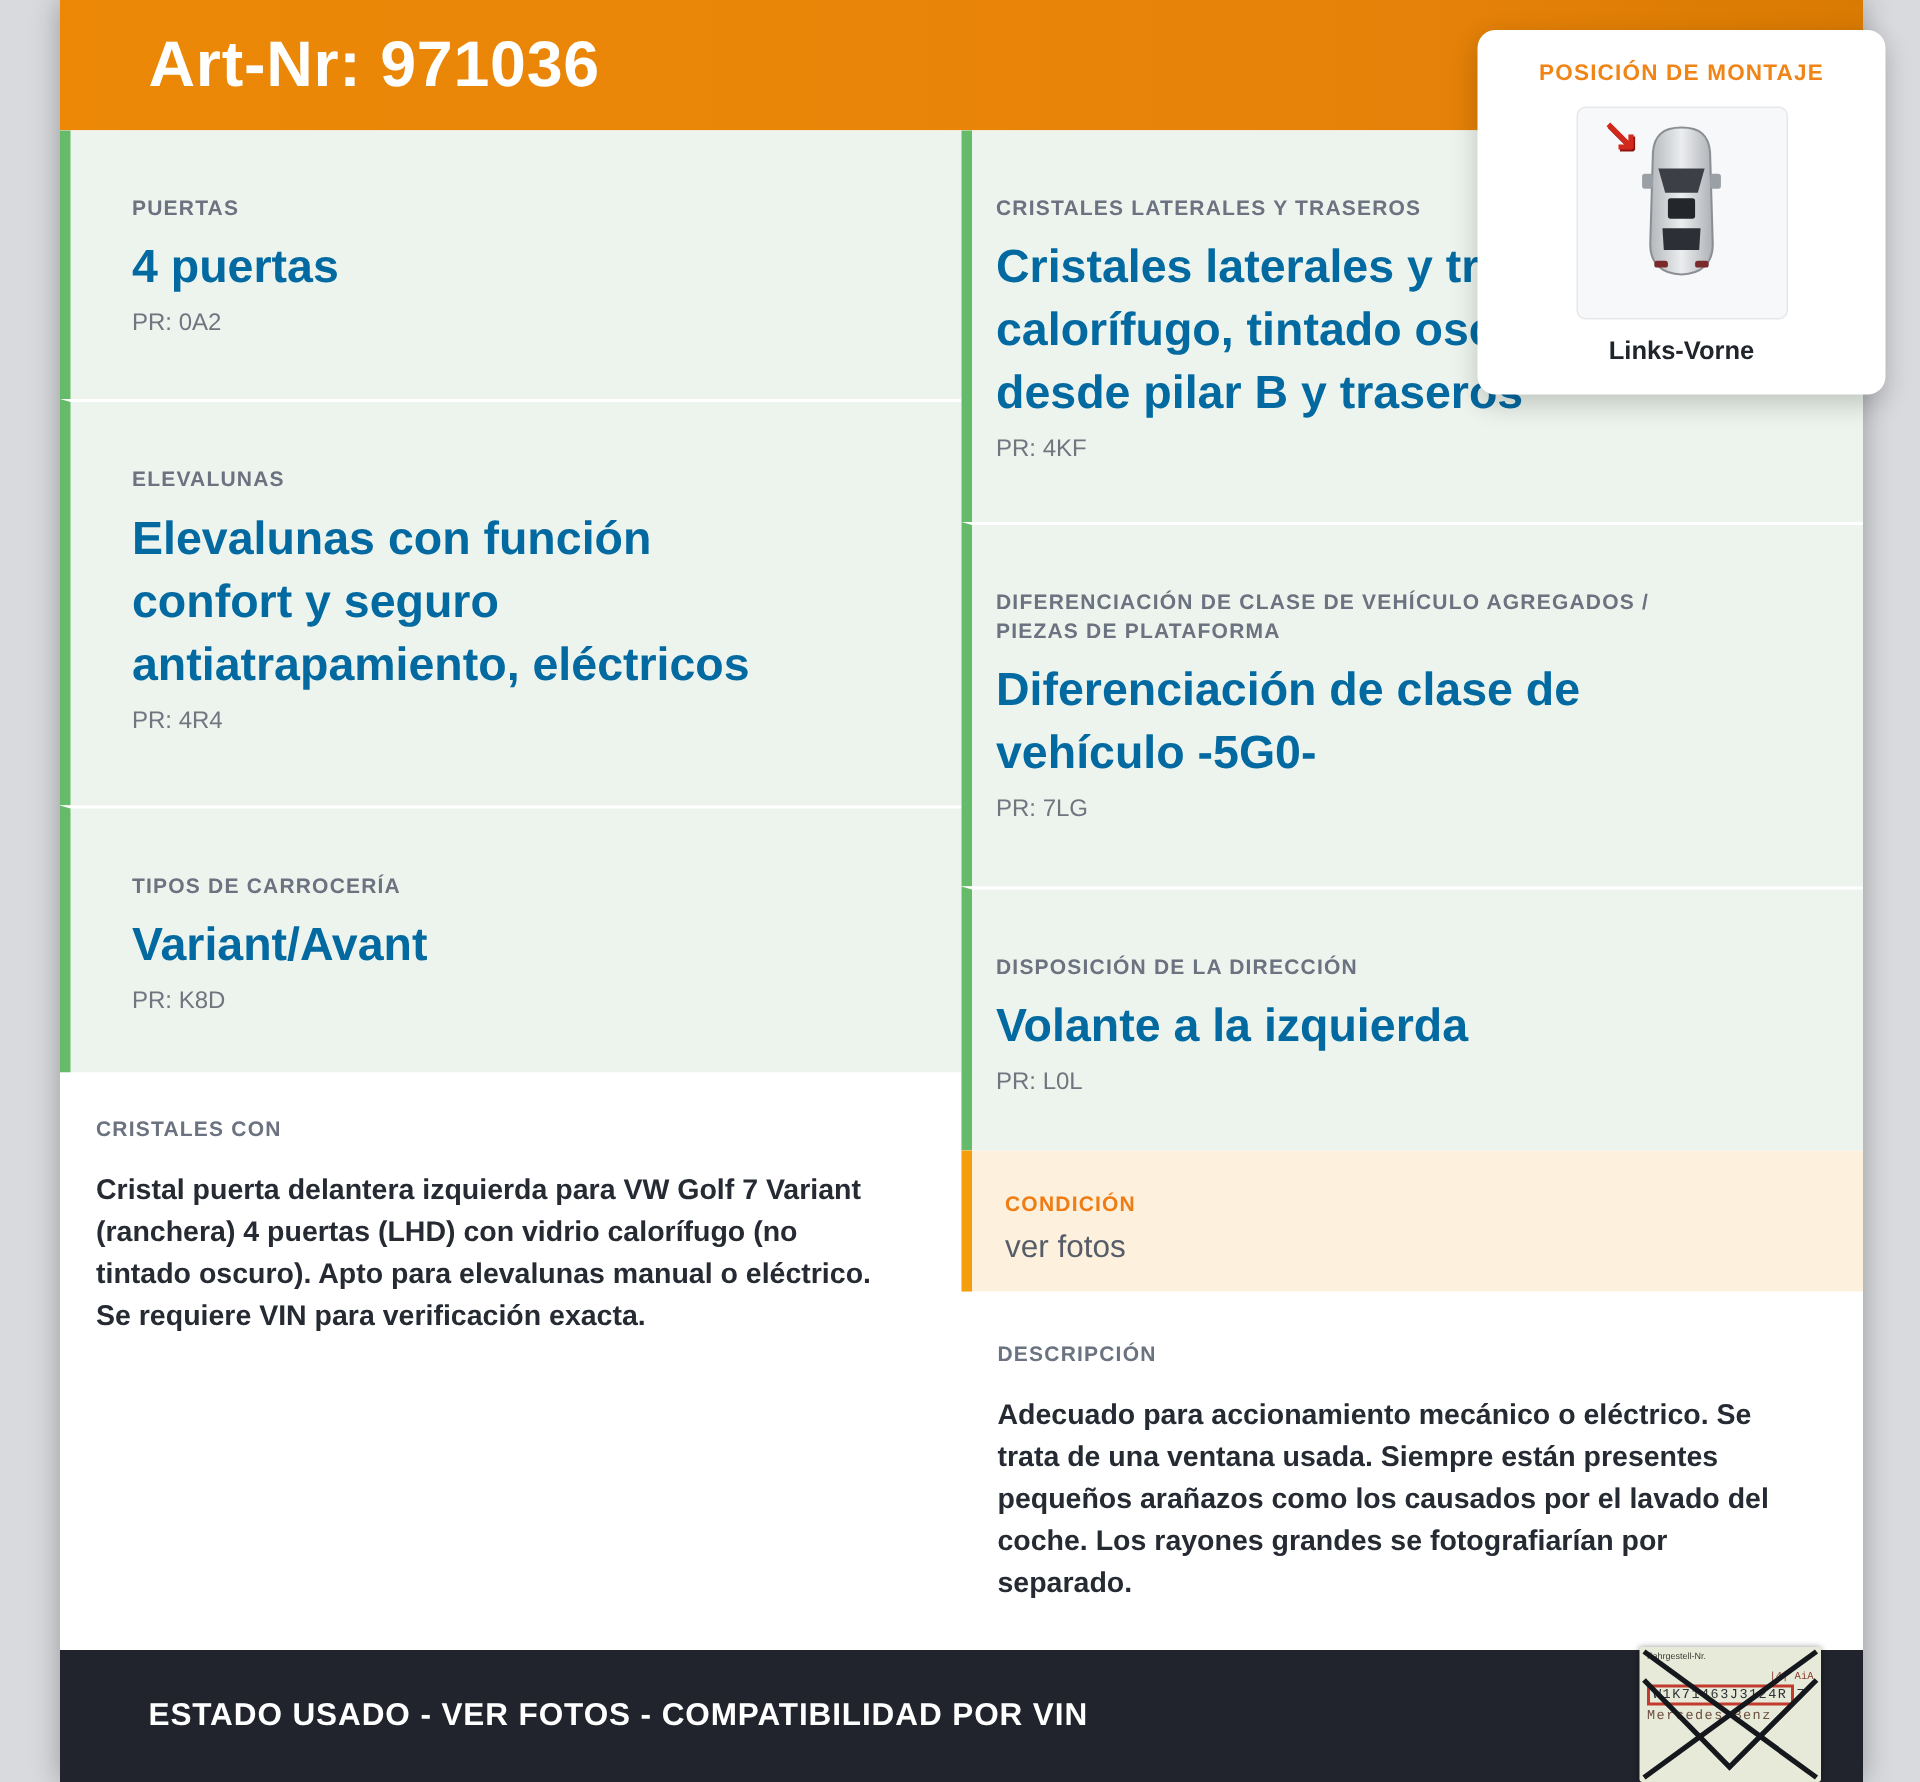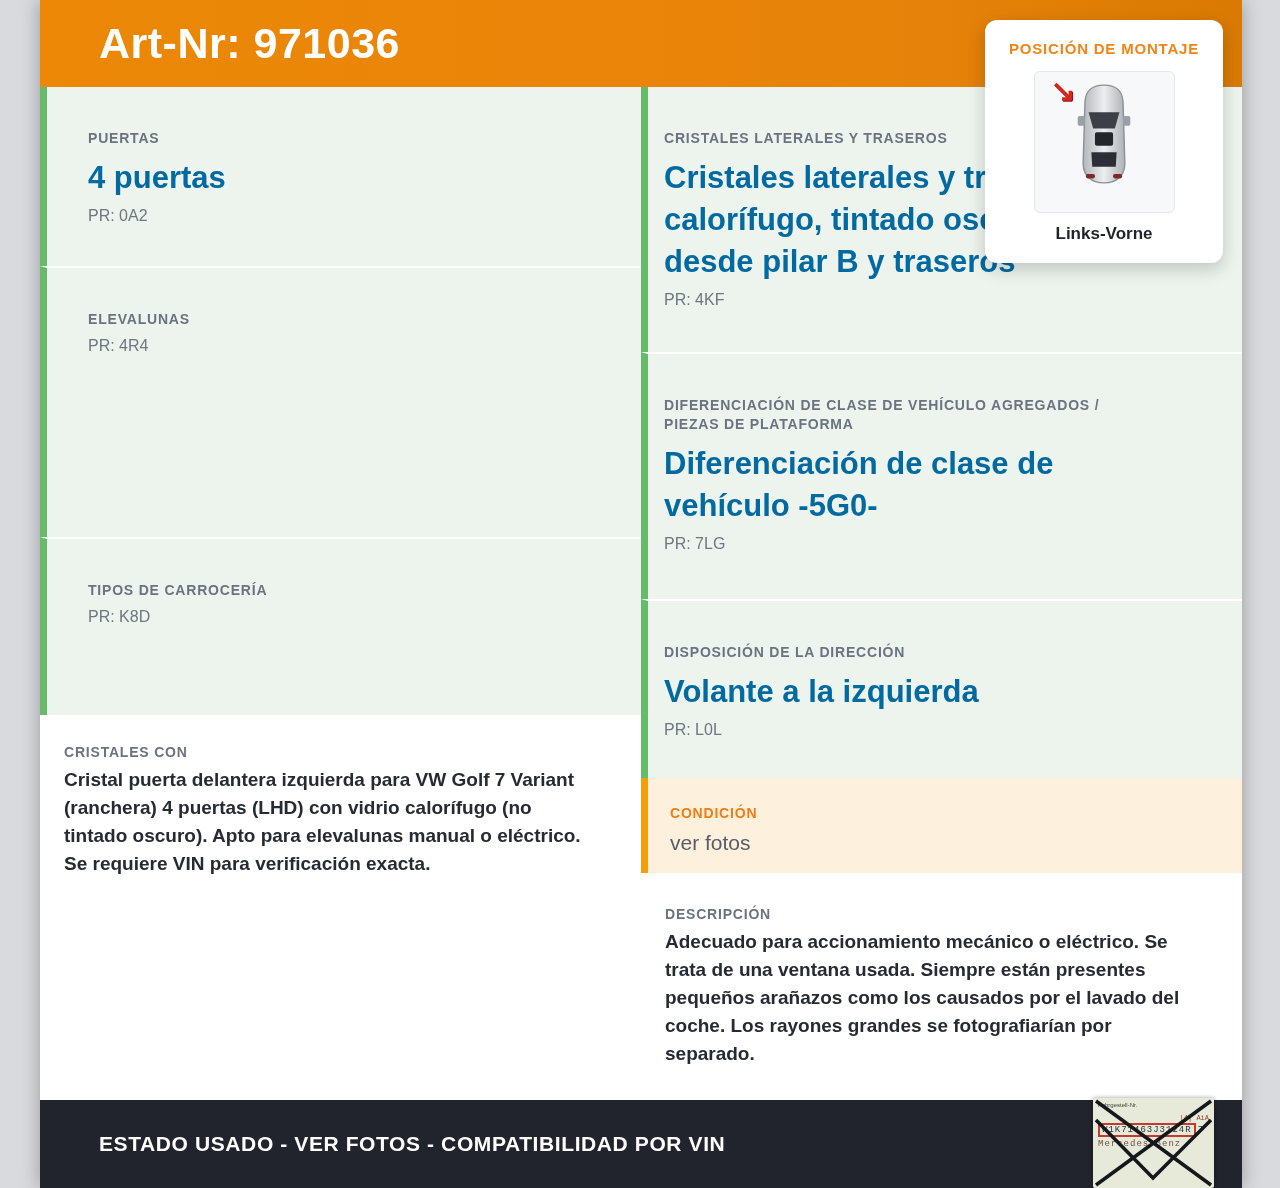--- a/index.html
+++ b/index.html
@@ -37,21 +37,21 @@
   }
   .spec-value{
     margin-top:9px;font-size:31px;line-height:42px;font-weight:700;
     color:#0369a1;white-space:pre-line;
   }
   .spec-pr{margin-top:8px;font-size:16px;color:#6e7680;}
   
   .section{background:#ffffff;box-sizing:border-box;}
   .compatible{padding:28px 30px 0 24px;}
   .section-text{
-    margin-top:4px;font-size:19px;line-height:28px;font-weight:600;
+    margin-top:18px;font-size:19px;line-height:28px;font-weight:600;
     color:#262b33;white-space:pre-line;
   }
   
   .condition{
     height:95px;background:#fdf1de;border-left:7px solid #f59e0b;
     padding:26px 20px 0 22px;box-sizing:border-box;
   }
   .condition .spec-label{color:#ee7d15;}
   .condition-value{margin-top:8px;font-size:21px;color:#565d68;}
   
@@ -78,21 +78,21 @@
     border:2px solid #c23b2e;padding:0 2px;font-size:9px;letter-spacing:1px;
     color:#2f3338;font-family:"Liberation Mono", monospace;white-space:nowrap;
   }
   .doc-vin-suffix{font-size:9px;color:#2f3338;margin-left:2px;
     font-family:"Liberation Mono", monospace;}
   .doc-brand{margin-top:2px;font-size:9px;letter-spacing:1px;color:#6b4f41;
     font-family:"Liberation Mono", monospace;}
   .doc-cross{position:absolute;inset:0;}
   
   .mount-card{
-    position:absolute;left:945px;top:20px;width:238px;height:243px;
+    position:absolute;left:945px;top:20px;width:272px;height:243px;
     background:#ffffff;border-radius:12px;box-shadow:0 6px 18px rgba(0,0,0,.2);
     z-index:5;text-align:center;padding-top:20px;box-sizing:border-box;
   }
   .mount-title{font-size:15px;font-weight:700;letter-spacing:.8px;color:#f08417;}
   .car-box{
     position:relative;width:139px;height:140px;margin:14px auto 0;
     background:#f7f8f9;border:1px solid #e6e7ea;border-radius:6px;
   }
   .car-box svg{display:block;margin:10px auto 0;}
   .red-arrow{
@@ -113,24 +113,28 @@
   <div class="main">
 
     <div class="col col-left">
       <div class="card lc1">
         <div class="spec-label">PUERTAS</div>
         <div class="spec-value">4 puertas</div>
         <div class="spec-pr">PR: 0A2</div>
       </div>
       <div class="card lc2">
         <div class="spec-label">ELEVALUNAS</div>
+        <div class="spec-value">Elevalunas con función
+confort y seguro
+antiatrapamiento, eléctricos</div>
         <div class="spec-pr">PR: 4R4</div>
       </div>
       <div class="card lc3">
         <div class="spec-label">TIPOS DE CARROCERÍA</div>
+        <div class="spec-value">Variant/Avant</div>
         <div class="spec-pr">PR: K8D</div>
       </div>
       <div class="section compatible">
         <div class="spec-label">CRISTALES CON</div>
         <div class="section-text">Cristal puerta delantera izquierda para VW Golf 7 Variant
 (ranchera) 4 puertas (LHD) con vidrio calorífugo (no
 tintado oscuro). Apto para elevalunas manual o eléctrico.
 Se requiere VIN para verificación exacta.</div>
       </div>
     </div>

